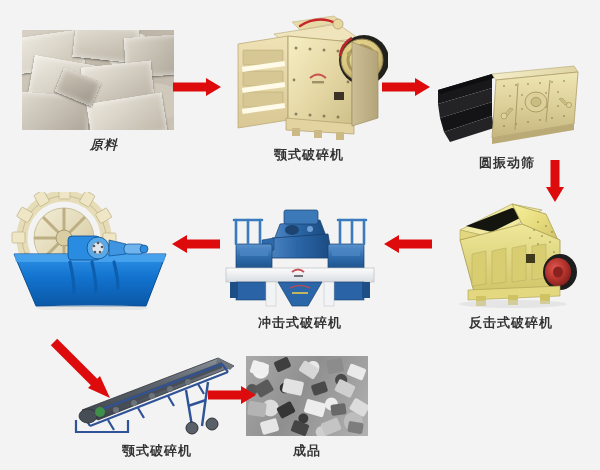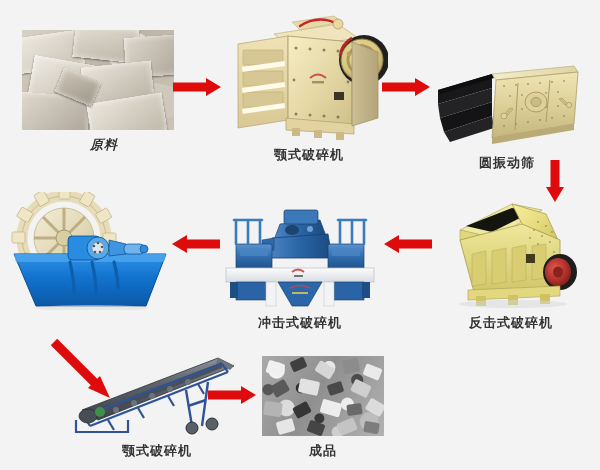--- a/index.html
+++ b/index.html
@@ -461,21 +461,21 @@
         <circle cx="48" cy="60" r="3"></circle>
           <circle cx="66" cy="53" r="3"></circle>
           <circle cx="84" cy="46" r="3"></circle>
           <circle cx="102" cy="39" r="3"></circle>
           <circle cx="120" cy="32" r="3"></circle>
       </g>
     </svg>
     <div class="caption" id="cap-conveyor" style="top: 92px; color: rgb(51, 51, 51);">颚式破碎机</div>
   </div>
 
-  <div class="node" id="n-product" style="left: 262px; top: 356px; width: 122px; height: 106px;">
+  <div class="node" id="n-product" style="left: 246px; top: 356px; width: 122px; height: 106px;">
     <div class="art gravel" id="art-product" style="width: 122px; height: 80px;">
       <i style="left:4%;top:8%;width:14%;height:16%;background:#f0f0f0;transform:rotate(18deg);"></i>
       <i style="left:24%;top:4%;width:12%;height:14%;background:#3f3f3f;transform:rotate(-24deg);"></i>
       <i style="left:44%;top:10%;width:15%;height:15%;background:#d6d6d6;transform:rotate(32deg);"></i>
       <i style="left:66%;top:4%;width:13%;height:17%;background:#8c8c8c;transform:rotate(-12deg);"></i>
       <i style="left:84%;top:12%;width:14%;height:15%;background:#eaeaea;transform:rotate(22deg);"></i>
       <i style="left:8%;top:32%;width:13%;height:16%;background:#5a5a5a;transform:rotate(-30deg);"></i>
       <i style="left:30%;top:30%;width:16%;height:17%;background:#e2e2e2;transform:rotate(12deg);"></i>
       <i style="left:54%;top:34%;width:12%;height:14%;background:#4a4a4a;transform:rotate(-18deg);"></i>
       <i style="left:74%;top:32%;width:15%;height:16%;background:#cfcfcf;transform:rotate(26deg);"></i>

